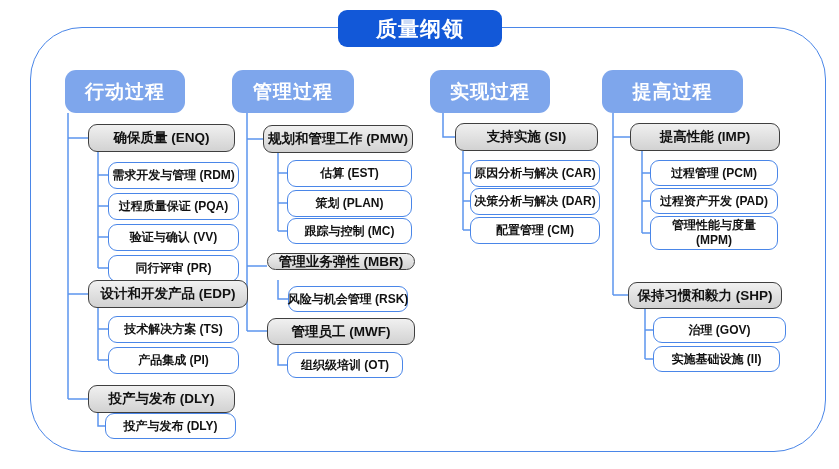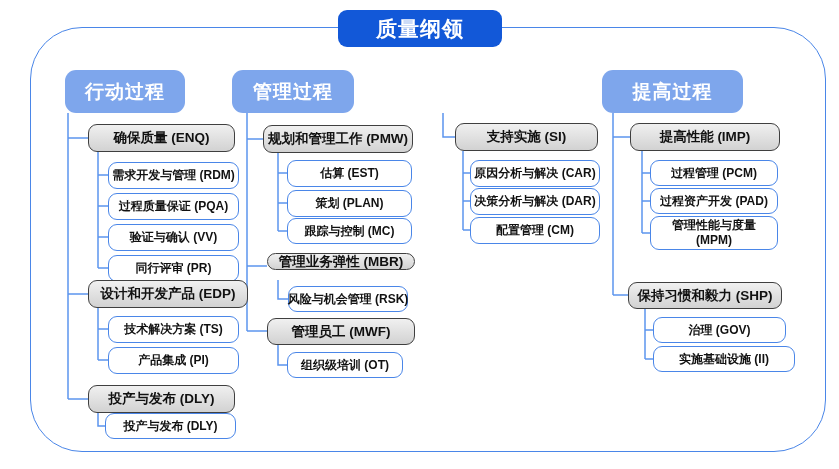--- a/index.html
+++ b/index.html
@@ -91,20 +91,21 @@
       <path d="M642 233 H650"></path>
     <path d="M645 309 V359"></path>
     <path d="M645 330 H653"></path>
       <path d="M645 359 H653"></path>
   </svg>
 
   <div class="box title" style="left:338px;top:10px;width:164px;height:37px;">质量纲领</div>
 
   <div class="box header" style="left:65px;top:70px;width:120px;height:43px;">行动过程</div>
   <div class="box header" style="left:232px;top:70px;width:122px;height:43px;">管理过程</div>
+  <div class="box header" style="left:430px;top:70px;width:120px;height:43px;">实现过程</div>
   <div class="box header" style="left:602px;top:70px;width:141px;height:43px;">提高过程</div>
 
   <div class="box parent" style="left:88px;top:124px;width:147px;height:28px;">确保质量 (ENQ)</div>
   <div class="box child" style="left:108px;top:162px;width:131px;height:27px;">需求开发与管理 (RDM)</div>
   <div class="box child" style="left:108px;top:193px;width:131px;height:27px;">过程质量保证 (PQA)</div>
   <div class="box child" style="left:108px;top:224px;width:131px;height:27px;">验证与确认 (VV)</div>
   <div class="box child" style="left:108px;top:255px;width:131px;height:27px;">同行评审 (PR)</div>
   <div class="box parent" style="left:88px;top:280px;width:160px;height:28px;">设计和开发产品 (EDP)</div>
   <div class="box child" style="left:108px;top:316px;width:131px;height:27px;">技术解决方案 (TS)</div>
   <div class="box child" style="left:108px;top:347px;width:131px;height:27px;">产品集成 (PI)</div>
@@ -124,15 +125,15 @@
   <div class="box child" style="left:470px;top:160px;width:130px;height:27px;">原因分析与解决 (CAR)</div>
   <div class="box child" style="left:470px;top:188px;width:130px;height:27px;">决策分析与解决 (DAR)</div>
   <div class="box child" style="left:470px;top:217px;width:130px;height:27px;">配置管理 (CM)</div>
 
   <div class="box parent" style="left:630px;top:123px;width:150px;height:28px;">提高性能 (IMP)</div>
   <div class="box child" style="left:650px;top:160px;width:128px;height:26px;">过程管理 (PCM)</div>
   <div class="box child" style="left:650px;top:188px;width:128px;height:26px;">过程资产开发 (PAD)</div>
   <div class="box child wrap" style="left:650px;top:216px;width:128px;height:34px;">管理性能与度量 (MPM)</div>
   <div class="box parent" style="left:628px;top:282px;width:154px;height:27px;">保持习惯和毅力 (SHP)</div>
   <div class="box child" style="left:653px;top:317px;width:133px;height:26px;">治理 (GOV)</div>
-  <div class="box child" style="left:653px;top:346px;width:142px;height:26px;text-align:center;">实施基础设施 (II)</div>
+  <div class="box child" style="left:653px;top:346px;width:127px;height:26px;text-align:center;">实施基础设施 (II)</div>
 
 </div>
 
 </body></html>

